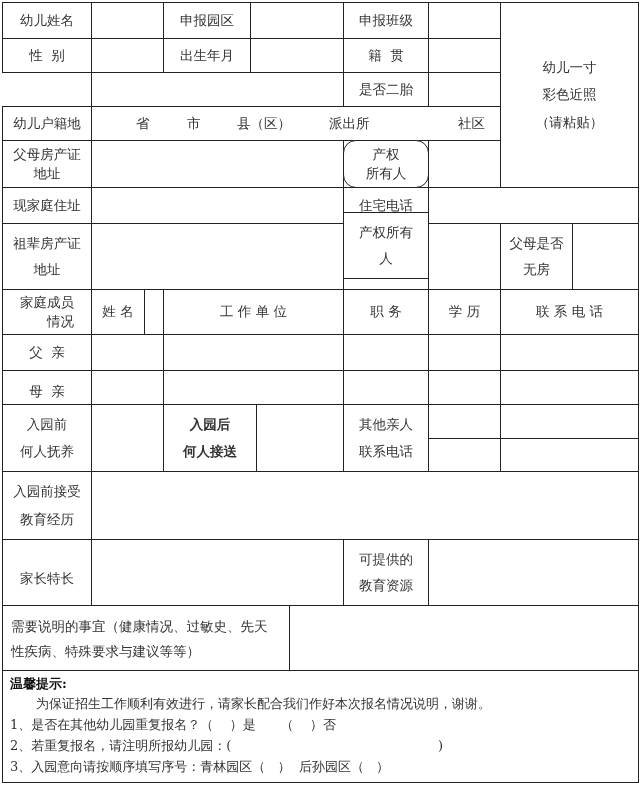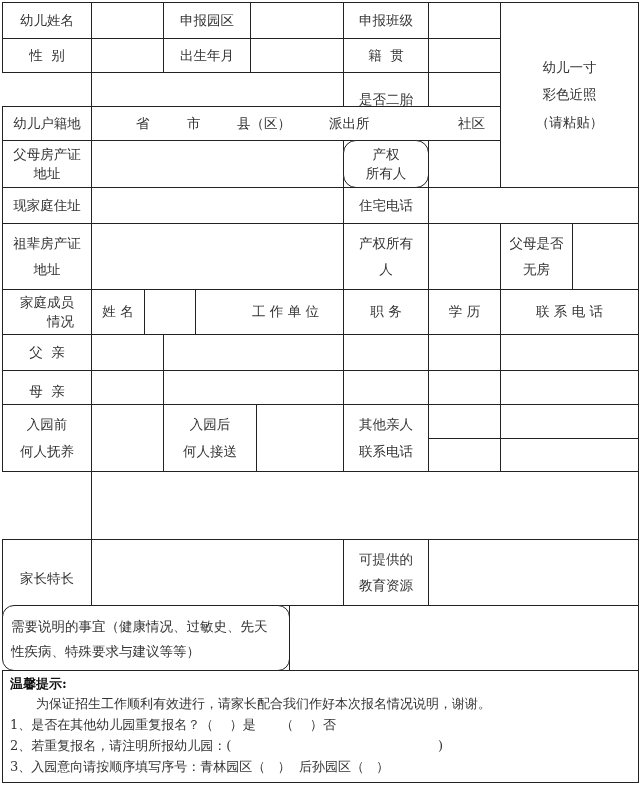--- a/index.html
+++ b/index.html
@@ -54,21 +54,21 @@
   <div class="cell" style="left:163px;top:38px;width:88px;height:35px;">
       <span class="lbl">出生年月</span>
     </div>
   <div class="cell" style="left:250px;top:38px;width:94px;height:35px;"></div>
   <div class="cell" style="left:343px;top:38px;width:86px;height:35px;">
       <span class="lbl">籍  贯</span>
     </div>
   <div class="cell" style="left:428px;top:38px;width:73px;height:35px;"></div>
 
   <div class="cell" style="left:91px;top:72px;width:253px;height:35px;"></div>
-  <div class="cell" style="left:343px;top:72px;width:86px;height:35px;align-items:flex-end;">
+  <div class="cell" style="left:343px;top:72px;width:86px;height:35px;">
       <span class="lbl">是否二胎</span>
     </div>
   <div class="cell" style="left:428px;top:72px;width:73px;height:35px;"></div>
 
   <div class="cell" style="left:2px;top:106px;width:90px;height:35px;">
       <span class="lbl">幼儿户籍地</span>
     </div>
   <div class="cell residence" style="left:91px;top:106px;width:410px;height:35px;">
     <span style="left:44px;">省</span>
     <span style="left:95px;">市</span>
@@ -101,21 +101,21 @@
     </div>
   <div class="cell" style="left:428px;top:187px;width:211px;height:37px;"></div>
 
   <div class="cell" style="left:2px;top:223px;width:90px;height:67px;">
     <div class="two">
         <span>祖辈房产证</span>
         <span>地址</span>
       </div>
   </div>
   <div class="cell" style="left:91px;top:223px;width:253px;height:67px;"></div>
-  <div class="cell" style="left:343px;top:223px;width:86px;height:67px;">
+  <div class="cell" style="left:343px;top:212px;width:86px;height:67px;">
     <div class="two">
         <span>产权所有</span>
         <span>人</span>
       </div>
   </div>
   <div class="cell" style="left:428px;top:223px;width:73px;height:67px;"></div>
   <div class="cell" style="left:500px;top:223px;width:73px;height:67px;">
     <div class="two">
         <span>父母是否</span>
         <span>无房</span>
@@ -125,21 +125,21 @@
 
   <div class="cell" style="left:2px;top:289px;width:90px;height:46px;">
     <div class="two tight" style="gap:6px;padding:0;height:auto;align-items:flex-end;">
       <span>家庭成员</span>
       <span>情况</span>
     </div>
   </div>
   <div class="cell" style="left:91px;top:289px;width:54px;height:46px;">
       <span class="lbl">姓 名</span>
     </div>
-  <div class="cell" style="left:163px;top:289px;width:181px;height:46px;margin-left:32px;">
+  <div class="cell" style="left:163px;top:289px;width:181px;height:46px;">
       <span class="lbl">工 作 单 位</span>
     </div>
   <div class="cell" style="left:343px;top:289px;width:86px;height:46px;">
       <span class="lbl">职 务</span>
     </div>
   <div class="cell" style="left:428px;top:289px;width:73px;height:46px;">
       <span class="lbl">学 历</span>
     </div>
   <div class="cell" style="left:2px;top:334px;width:90px;height:37px;">
       <span class="lbl">父  亲</span>
@@ -163,53 +163,59 @@
   <div class="cell" style="left:428px;top:370px;width:73px;height:35px;"></div>
   <div class="cell" style="left:500px;top:370px;width:139px;height:35px;"></div>
 
   <div class="cell" style="left:2px;top:404px;width:90px;height:68px;">
     <div class="two">
         <span>入园前</span>
         <span>何人抚养</span>
       </div>
   </div>
   <div class="cell" style="left:91px;top:404px;width:73px;height:68px;"></div>
-  <div class="cell" style="left:163px;top:404px;width:94px;height:68px;">
+  <div class="cell" style="left:163px;top:404px;width:94px;height:68px;font-weight:bold;">
     <div class="two">
         <span>入园后</span>
         <span>何人接送</span>
       </div>
   </div>
   <div class="cell" style="left:256px;top:404px;width:88px;height:68px;"></div>
   <div class="cell" style="left:343px;top:404px;width:86px;height:68px;">
     <div class="two">
         <span>其他亲人</span>
         <span>联系电话</span>
       </div>
   </div>
   <div class="cell" style="left:428px;top:404px;width:73px;height:35px;"></div>
   <div class="cell" style="left:500px;top:404px;width:139px;height:35px;"></div>
   <div class="cell" style="left:428px;top:438px;width:73px;height:34px;"></div>
   <div class="cell" style="left:500px;top:438px;width:139px;height:34px;"></div>
 
+  <div class="cell" style="left:2px;top:471px;width:90px;height:69px;">
+    <div class="two">
+        <span>入园前接受</span>
+        <span>教育经历</span>
+      </div>
+  </div>
   <div class="cell" style="left:91px;top:471px;width:548px;height:69px;"></div>
 
   <div class="cell" style="left:2px;top:539px;width:90px;height:79px;">
       <span class="lbl">家长特长</span>
     </div>
   <div class="cell" style="left:91px;top:539px;width:253px;height:67px;"></div>
   <div class="cell" style="left:343px;top:539px;width:86px;height:67px;">
     <div class="two">
         <span>可提供的</span>
         <span>教育资源</span>
       </div>
   </div>
   <div class="cell" style="left:428px;top:539px;width:211px;height:67px;"></div>
 
-  <div class="cell left" style="left:2px;top:605px;width:288px;height:66px;align-items:stretch;border-radius:12px;">
+  <div class="cell left" style="left:2px;top:605px;width:288px;height:66px;align-items:stretch;">
     <div class="two" style="text-align:left;padding:8px 0 6px 0;">
       <span>需要说明的事宜（健康情况、过敏史、先天</span>
       <span>性疾病、特殊要求与建议等等）</span>
     </div>
   </div>
   <div class="cell" style="left:289px;top:605px;width:350px;height:66px;"></div>
 
   <div class="notice">
     <div class="title">温馨提示:</div>
     <div class="indent">为保证招生工作顺利有效进行，请家长配合我们作好本次报名情况说明，谢谢。</div>

